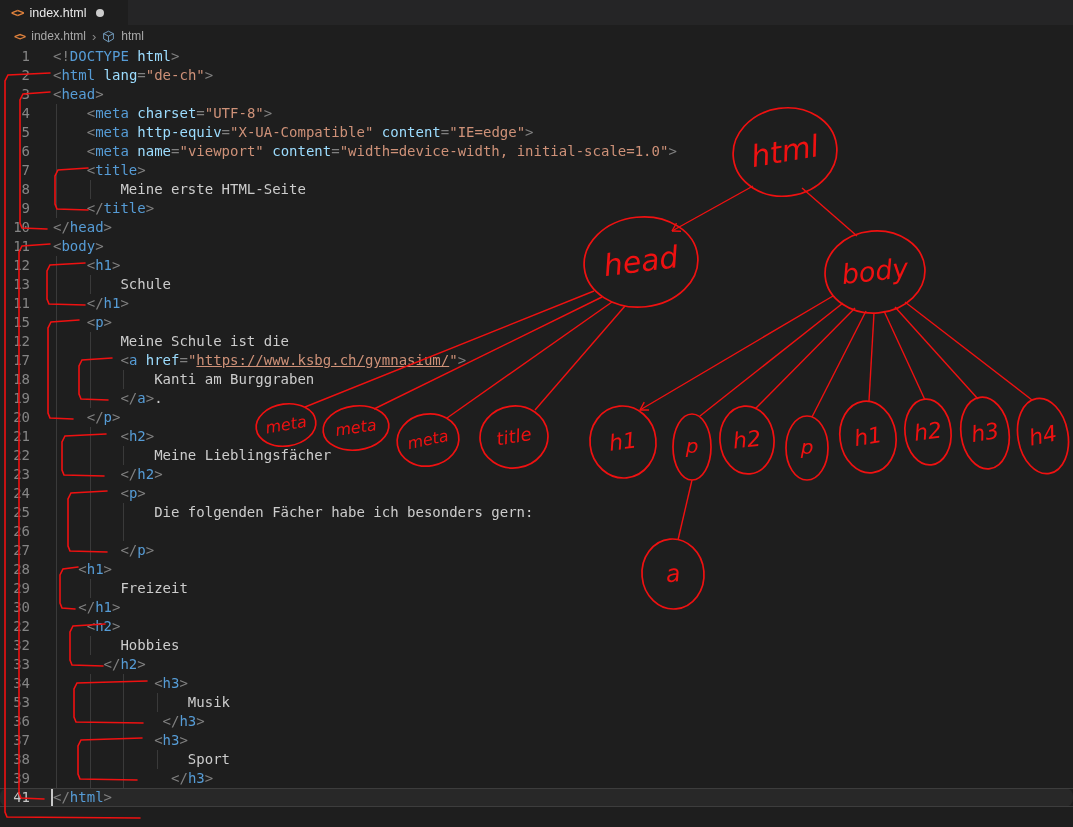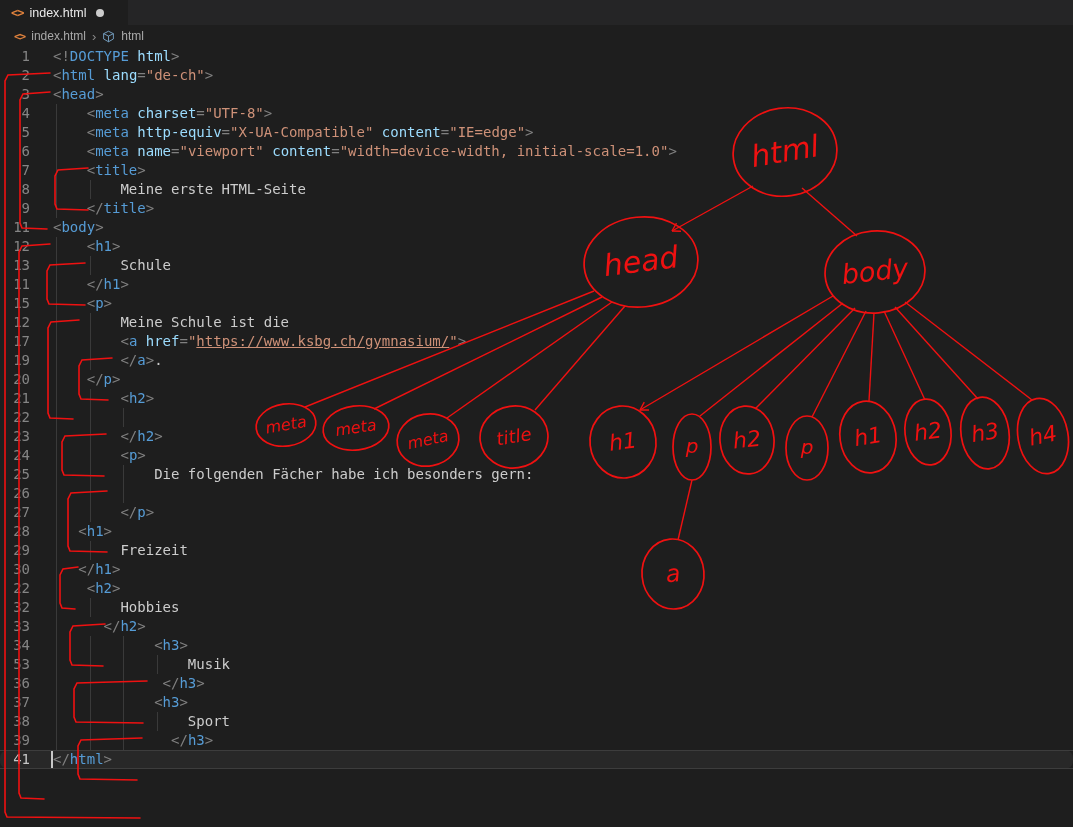--- a/index.html
+++ b/index.html
@@ -60,31 +60,33 @@
 <div id="code">
     <div class="line"><span class="ln">1</span><span class="code"><span></span><span class="tk-p">&lt;!</span><span class="tk-g">DOCTYPE</span><span class="tk-x"> </span><span class="tk-a">html</span><span class="tk-p">&gt;</span></span></div>
     <div class="line"><span class="ln">2</span><span class="code"><span></span><span class="tk-p">&lt;</span><span class="tk-g">html</span><span class="tk-x"> </span><span class="tk-a">lang</span><span class="tk-p">=</span><span class="tk-s">"de-ch"</span><span class="tk-p">&gt;</span></span></div>
     <div class="line"><span class="ln">3</span><span class="code"><span></span><span class="tk-p">&lt;</span><span class="tk-g">head</span><span class="tk-p">&gt;</span></span></div>
     <div class="line"><span class="ln">4</span><i class="guide" style="left: 56px;"></i><span class="code"><span>    </span><span class="tk-p">&lt;</span><span class="tk-g">meta</span><span class="tk-x"> </span><span class="tk-a">charset</span><span class="tk-p">=</span><span class="tk-s">"UTF-8"</span><span class="tk-p">&gt;</span></span></div>
     <div class="line"><span class="ln">5</span><i class="guide" style="left: 56px;"></i><span class="code"><span>    </span><span class="tk-p">&lt;</span><span class="tk-g">meta</span><span class="tk-x"> </span><span class="tk-a">http-equiv</span><span class="tk-p">=</span><span class="tk-s">"X-UA-Compatible"</span><span class="tk-x"> </span><span class="tk-a">content</span><span class="tk-p">=</span><span class="tk-s">"IE=edge"</span><span class="tk-p">&gt;</span></span></div>
     <div class="line"><span class="ln">6</span><i class="guide" style="left: 56px;"></i><span class="code"><span>    </span><span class="tk-p">&lt;</span><span class="tk-g">meta</span><span class="tk-x"> </span><span class="tk-a">name</span><span class="tk-p">=</span><span class="tk-s">"viewport"</span><span class="tk-x"> </span><span class="tk-a">content</span><span class="tk-p">=</span><span class="tk-s">"width=device-width, initial-scale=1.0"</span><span class="tk-p">&gt;</span></span></div>
     <div class="line"><span class="ln">7</span><i class="guide" style="left: 56px;"></i><span class="code"><span>    </span><span class="tk-p">&lt;</span><span class="tk-g">title</span><span class="tk-p">&gt;</span></span></div>
     <div class="line"><span class="ln">8</span><i class="guide" style="left: 56px;"></i><i class="guide" style="left: 89.72px;"></i><span class="code"><span>        </span><span class="tk-x">Meine erste HTML-Seite</span></span></div>
     <div class="line"><span class="ln">9</span><i class="guide" style="left: 56px;"></i><span class="code"><span>    </span><span class="tk-p">&lt;/</span><span class="tk-g">title</span><span class="tk-p">&gt;</span></span></div>
+    <div class="line"><span class="ln">10</span><span class="code"><span></span><span class="tk-p">&lt;/</span><span class="tk-g">head</span><span class="tk-p">&gt;</span></span></div>
     <div class="line"><span class="ln">11</span><span class="code"><span></span><span class="tk-p">&lt;</span><span class="tk-g">body</span><span class="tk-p">&gt;</span></span></div>
     <div class="line"><span class="ln">12</span><i class="guide" style="left: 56px;"></i><span class="code"><span>    </span><span class="tk-p">&lt;</span><span class="tk-g">h1</span><span class="tk-p">&gt;</span></span></div>
     <div class="line"><span class="ln">13</span><i class="guide" style="left: 56px;"></i><i class="guide" style="left: 89.72px;"></i><span class="code"><span>        </span><span class="tk-x">Schule</span></span></div>
     <div class="line"><span class="ln">11</span><i class="guide" style="left: 56px;"></i><span class="code"><span>    </span><span class="tk-p">&lt;/</span><span class="tk-g">h1</span><span class="tk-p">&gt;</span></span></div>
     <div class="line"><span class="ln">15</span><i class="guide" style="left: 56px;"></i><span class="code"><span>    </span><span class="tk-p">&lt;</span><span class="tk-g">p</span><span class="tk-p">&gt;</span></span></div>
     <div class="line"><span class="ln">12</span><i class="guide" style="left: 56px;"></i><i class="guide" style="left: 89.72px;"></i><span class="code"><span>        </span><span class="tk-x">Meine Schule ist die</span></span></div>
     <div class="line"><span class="ln">17</span><i class="guide" style="left: 56px;"></i><i class="guide" style="left: 89.72px;"></i><span class="code"><span>        </span><span class="tk-p">&lt;</span><span class="tk-g">a</span><span class="tk-x"> </span><span class="tk-a">href</span><span class="tk-p">=</span><span class="tk-s">"</span><span class="tk-u">https://www.ksbg.ch/gymnasium/</span><span class="tk-s">"</span><span class="tk-p">&gt;</span></span></div>
+    <div class="line"><span class="ln">18</span><i class="guide" style="left: 56px;"></i><i class="guide" style="left: 89.72px;"></i><i class="guide" style="left: 123.44px;"></i><span class="code"><span>            </span><span class="tk-x">Kanti am Burggraben</span></span></div>
     <div class="line"><span class="ln">19</span><i class="guide" style="left: 56px;"></i><i class="guide" style="left: 89.72px;"></i><span class="code"><span>        </span><span class="tk-p">&lt;/</span><span class="tk-g">a</span><span class="tk-p">&gt;</span><span class="tk-x">.</span></span></div>
     <div class="line"><span class="ln">20</span><i class="guide" style="left: 56px;"></i><span class="code"><span>    </span><span class="tk-p">&lt;/</span><span class="tk-g">p</span><span class="tk-p">&gt;</span></span></div>
     <div class="line"><span class="ln">21</span><i class="guide" style="left: 56px;"></i><i class="guide" style="left: 89.72px;"></i><span class="code"><span>        </span><span class="tk-p">&lt;</span><span class="tk-g">h2</span><span class="tk-p">&gt;</span></span></div>
-    <div class="line"><span class="ln">22</span><i class="guide" style="left: 56px;"></i><i class="guide" style="left: 89.72px;"></i><i class="guide" style="left: 123.44px;"></i></div>
+    <div class="line"><span class="ln">22</span><i class="guide" style="left: 56px;"></i><i class="guide" style="left: 89.72px;"></i><i class="guide" style="left: 123.44px;"></i><span class="code"><span>            </span><span class="tk-x">Meine Lieblingsfächer</span></span></div>
     <div class="line"><span class="ln">23</span><i class="guide" style="left: 56px;"></i><i class="guide" style="left: 89.72px;"></i><span class="code"><span>        </span><span class="tk-p">&lt;/</span><span class="tk-g">h2</span><span class="tk-p">&gt;</span></span></div>
     <div class="line"><span class="ln">24</span><i class="guide" style="left: 56px;"></i><i class="guide" style="left: 89.72px;"></i><span class="code"><span>        </span><span class="tk-p">&lt;</span><span class="tk-g">p</span><span class="tk-p">&gt;</span></span></div>
     <div class="line"><span class="ln">25</span><i class="guide" style="left: 56px;"></i><i class="guide" style="left: 89.72px;"></i><i class="guide" style="left: 123.44px;"></i><span class="code"><span>            </span><span class="tk-x">Die folgenden Fächer habe ich besonders gern:</span></span></div>
     <div class="line"><span class="ln">26</span><i class="guide" style="left: 56px;"></i><i class="guide" style="left: 89.72px;"></i><i class="guide" style="left: 123.44px;"></i></div>
     <div class="line"><span class="ln">27</span><i class="guide" style="left: 56px;"></i><i class="guide" style="left: 89.72px;"></i><span class="code"><span>        </span><span class="tk-p">&lt;/</span><span class="tk-g">p</span><span class="tk-p">&gt;</span></span></div>
     <div class="line"><span class="ln">28</span><i class="guide" style="left: 56px;"></i><span class="code"><span>   </span><span class="tk-p">&lt;</span><span class="tk-g">h1</span><span class="tk-p">&gt;</span></span></div>
     <div class="line"><span class="ln">29</span><i class="guide" style="left: 56px;"></i><i class="guide" style="left: 89.72px;"></i><span class="code"><span>        </span><span class="tk-x">Freizeit</span></span></div>
     <div class="line"><span class="ln">30</span><i class="guide" style="left: 56px;"></i><span class="code"><span>   </span><span class="tk-p">&lt;/</span><span class="tk-g">h1</span><span class="tk-p">&gt;</span></span></div>
     <div class="line"><span class="ln">22</span><i class="guide" style="left: 56px;"></i><span class="code"><span>    </span><span class="tk-p">&lt;</span><span class="tk-g">h2</span><span class="tk-p">&gt;</span></span></div>
     <div class="line"><span class="ln">32</span><i class="guide" style="left: 56px;"></i><i class="guide" style="left: 89.72px;"></i><span class="code"><span>        </span><span class="tk-x">Hobbies</span></span></div>

